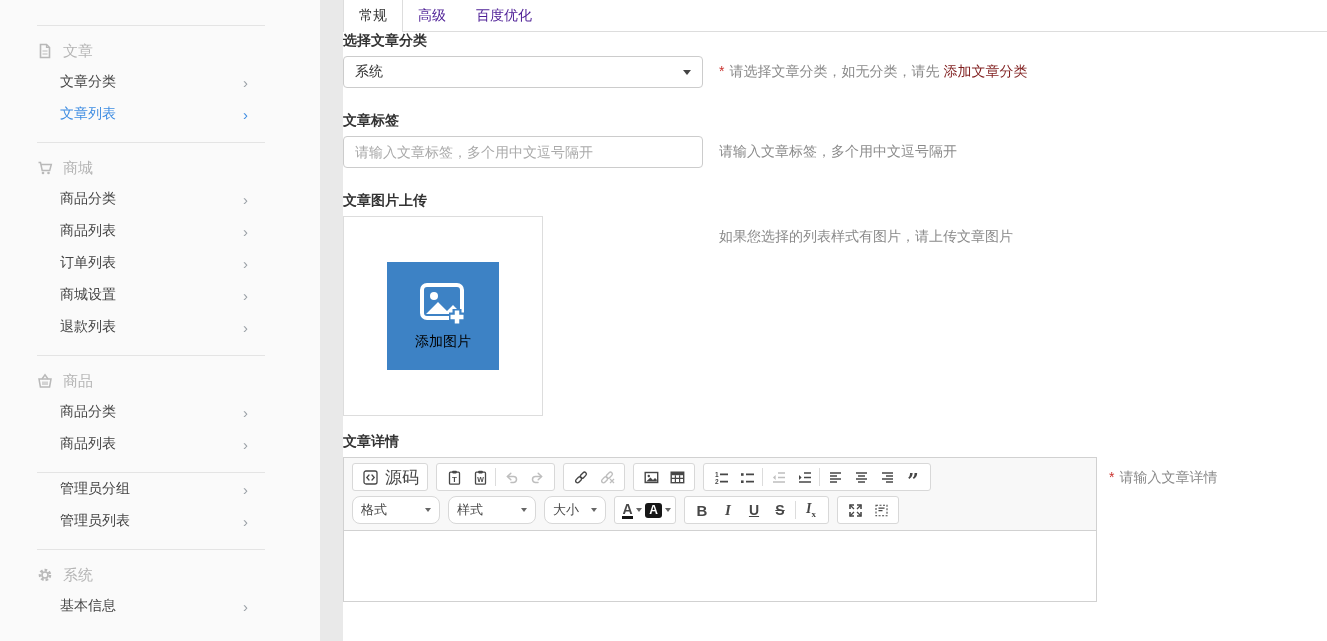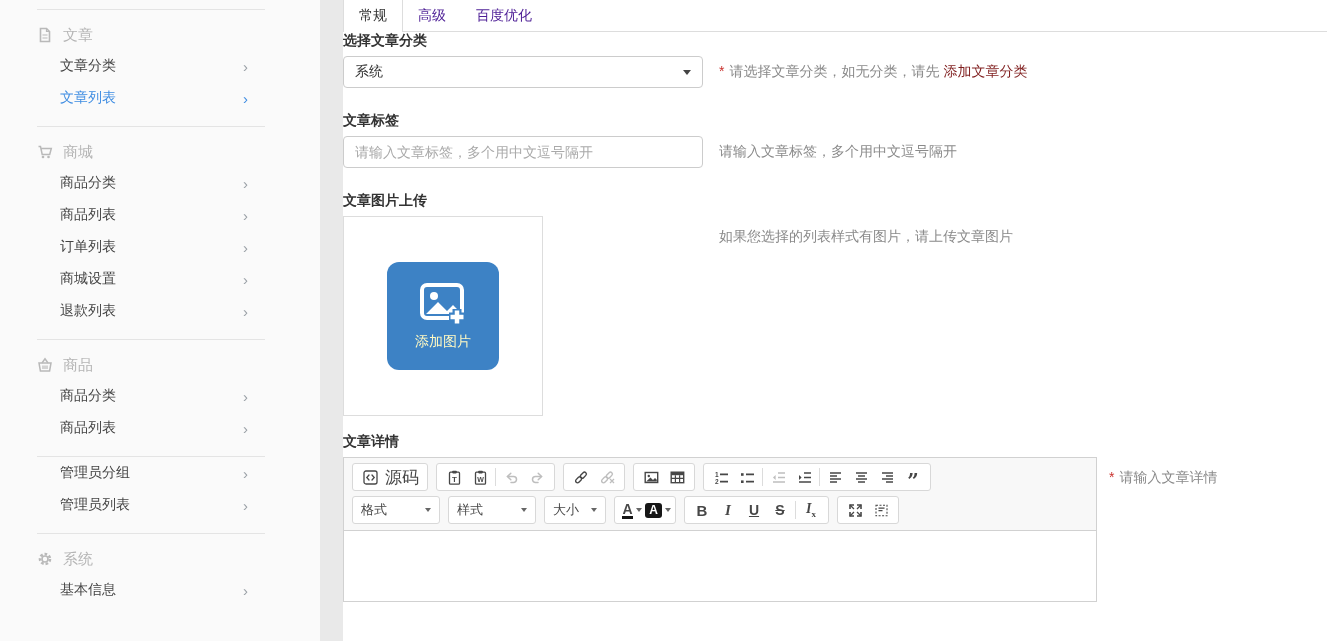--- a/index.html
+++ b/index.html
@@ -1,20 +1,20 @@
 <!DOCTYPE html>
 <html><head>
 <meta charset="utf-8">
 <style>
   html,body{margin:0;padding:0;overflow:hidden}
   body{width:1327px;height:641px;position:relative;background:#fff;
        font-family:"Liberation Sans","DejaVu Sans",sans-serif;font-size:14px;color:#333}
 
   
-  .sidebar{position:absolute;left:0;top:0;bottom:0;width:320px;background:#fafafa;box-sizing:border-box;padding-top:9px}
+  .sidebar{position:absolute;left:0;top:0;bottom:0;width:320px;background:#fafafa;box-sizing:border-box;padding-top:25px}
   .gutter{position:absolute;left:320px;top:0;bottom:0;width:23px;background:#e9e9e9}
   .sdiv{height:1px;background:#e4e4e4;margin:0 55px 0 37px}
   .sec + .sec .sdiv{margin-top:12px}
   .shead{display:flex;align-items:center;gap:10px;padding-left:37px;height:30px;margin-top:10px}
   .shl{color:#b5b5b5;font-size:15px}
   .sico{width:16px;height:16px;display:flex;flex:none}
   .sitem{display:flex;align-items:center;justify-content:space-between;height:32px;padding:0 72px 0 60px;color:#444;cursor:pointer}
   .sitem .chev{color:#9aa0a6;font-size:15px;line-height:1}
   .sitem.on,.sitem.on .chev{color:#3f8de2}
 
@@ -38,37 +38,37 @@
   .sel{width:360px;height:32px;box-sizing:border-box;border:1px solid #ccc;border-radius:4px;display:flex;
        align-items:center;justify-content:space-between;padding:0 11px;cursor:pointer;background:#fff;color:#333}
   .arr{width:0;height:0;border-left:4px solid transparent;border-right:4px solid transparent;border-top:5px solid #444}
   .hint{margin-left:16px;color:#8a8a8a;white-space:nowrap}
   .frow.top .hint{padding-top:12px}
   .star{color:#c9302c;margin-right:5px}
   .hlink{color:#7f1d1d;cursor:pointer;margin-left:4px}
 
   
   .upbox{width:200px;height:200px;border:1px solid #ddd;box-sizing:border-box;display:flex;align-items:center;justify-content:center}
-  .upbtn{width:112px;height:108px;background:#3d82c5;border-radius:12px;display:flex;flex-direction:column;
-         align-items:center;justify-content:center;color:#fef9c3;cursor:pointer}
+  .upbtn{width:112px;height:108px;background:#3d82c5;border-radius:0;display:flex;flex-direction:column;
+         align-items:center;justify-content:center;color:#000000;cursor:pointer}
   .upbtn .t{margin-top:4px;font-size:14px}
 
   
   .editor{width:754px;border:1px solid #d1d1d1;box-sizing:border-box;flex:none}
   .etoolbar{background:#f8f8f8;padding:5px 8px 6px;border-bottom:1px solid #d1d1d1}
   .erow{display:flex;align-items:center}
   .erow + .erow{margin-top:5px}
   .egroup{background:#fff;border:1px solid #d8d8d8;border-radius:3px;display:flex;align-items:center;height:28px;
           padding:0 4px;margin-right:8px;box-sizing:border-box}
   .ebtn{min-width:26px;height:24px;display:flex;align-items:center;justify-content:center;border-radius:2px;
         cursor:pointer;color:#474747}
   .ebtn.dis{opacity:.35;cursor:default}
   .esep{width:1px;height:18px;background:#dcdcdc;margin:0 2px}
   .srclabel{font-size:17px;margin:0 4px 0 2px;color:#474747}
-  .edd{background:#fff;border:1px solid #d8d8d8;border-radius:3px;height:28px;display:flex;align-items:center;
+  .edd{background:#fff;border:1px solid #d8d8d8;border-radius:8px;height:28px;display:flex;align-items:center;
        justify-content:space-between;padding:0 8px;margin-right:8px;font-size:13px;color:#474747;cursor:pointer;box-sizing:border-box}
   .caret{width:0;height:0;border-left:3.5px solid transparent;border-right:3.5px solid transparent;border-top:4px solid #666;margin-left:8px}
   .w88{width:88px}.w62{width:62px}
   .glyph-b{font-weight:800;font-size:15px}
   .glyph-i{font-style:italic;font-family:"Liberation Serif",serif;font-weight:bold;font-size:15px}
   .glyph-u{text-decoration:underline;font-weight:bold;font-size:14px}
   .glyph-s{text-decoration:line-through;font-weight:bold;font-size:14px}
   .glyph-t{font-style:italic;font-family:"Liberation Serif",serif;font-weight:bold;font-size:14px}
   .glyph-t sub{font-size:9px;font-style:normal}
   .glyph-q{font-weight:bold;font-size:20px;line-height:8px;padding-top:8px;font-family:"DejaVu Serif",serif}

